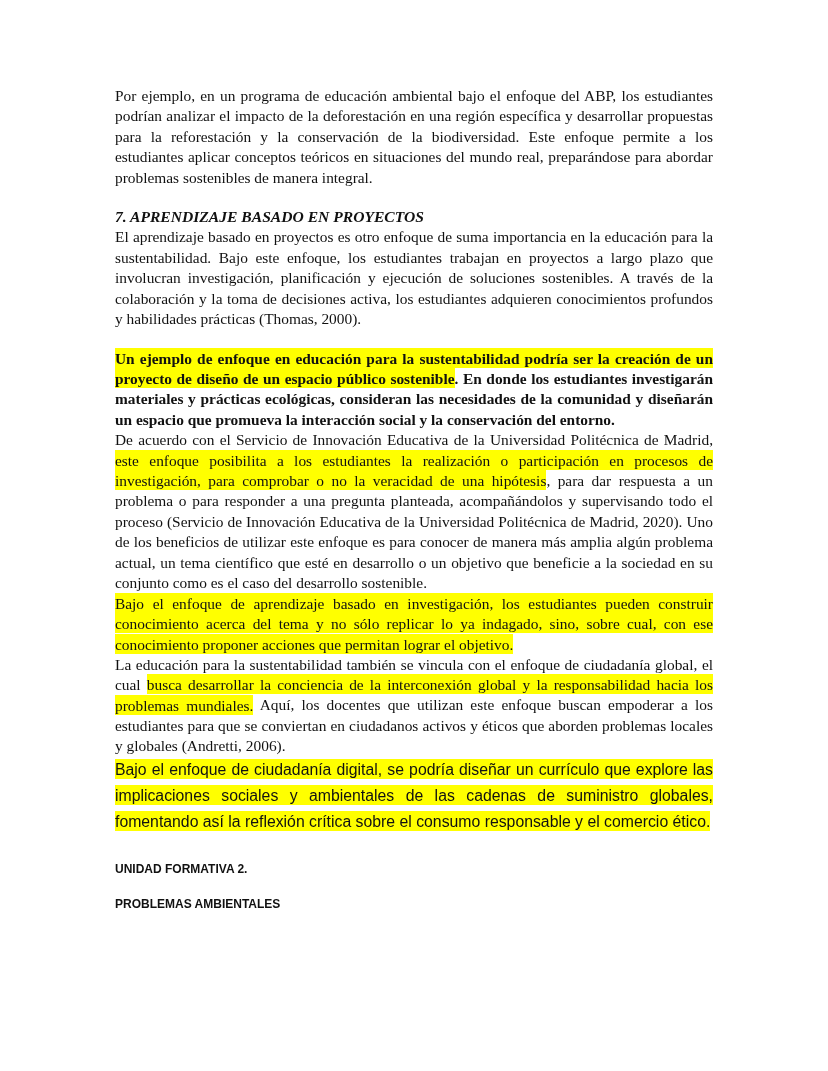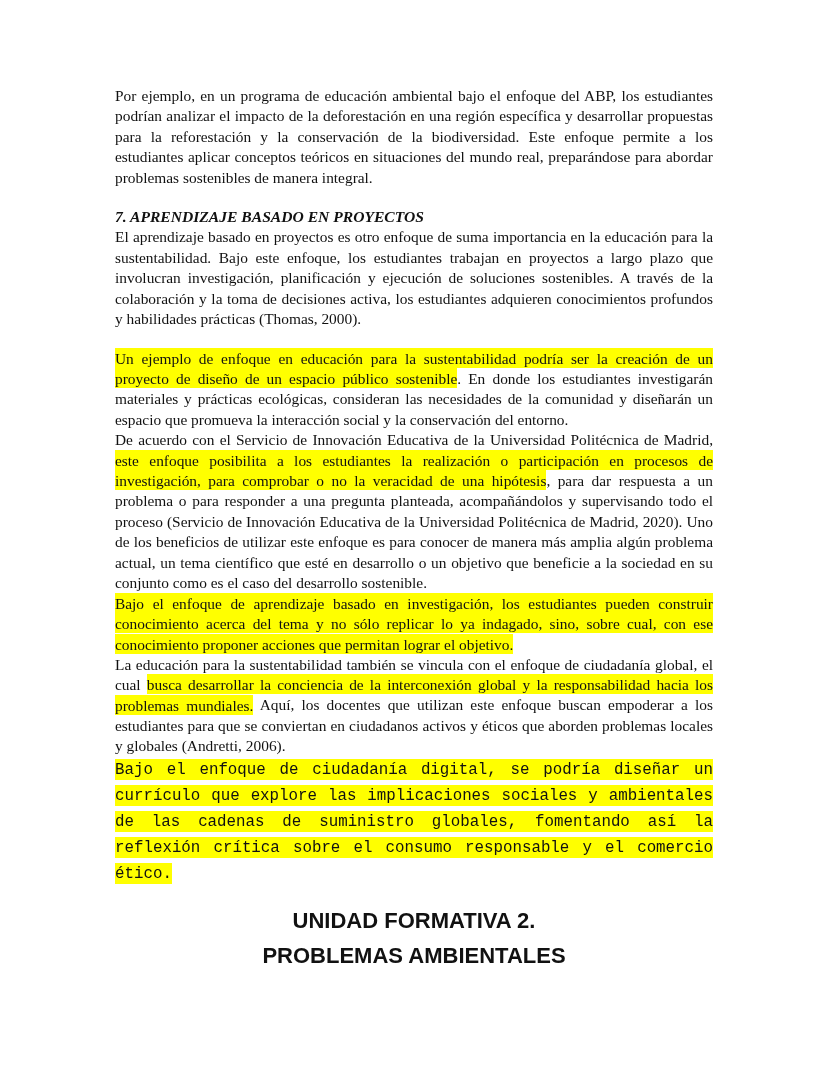--- a/index.html
+++ b/index.html
@@ -17,44 +17,43 @@
     padding: 86px 115px 0 115px;
   }
   .par {
     font-family: "Liberation Serif", "DejaVu Serif", serif;
     font-size: 15.4px;
     line-height: 20.4px;
     text-align: justify;
     margin: 0;
     color: var(--ink);
   }
-  .gap { margin-top: 19px; }
+  .gap { margin-top: 19px; font-weight: bold; }
   .heading {
     font-family: "Liberation Serif", "DejaVu Serif", serif;
     font-size: 15.6px;
     line-height: 20.4px;
     font-weight: bold;
     margin: 19px 0 0 0;
     color: var(--ink);
   }
   .heading.italic { font-style: italic; }
   .sans-par {
-    font-family: Liberation Mono, monospace;
+    font-family: Liberation Sans, sans-serif;
     font-size: 15.8px;
     line-height: 26px;
     text-align: justify;
     margin: 0;
     color: var(--ink);
   }
   .center-title {
     font-family: "Liberation Sans", "DejaVu Sans", sans-serif;
-    font-size: 22px;
+    font-size: 12px;
     line-height: 20px;
     font-weight: bold;
-    text-align: center;
     margin: 0;
     color: var(--ink);
   }
   .t1 { margin-top: 24px; }
   .t2 { margin-top: 15px; }
   mark.hl {
     background: var(--hl);
     color: inherit;
     padding: 1.5px 0;
   }

